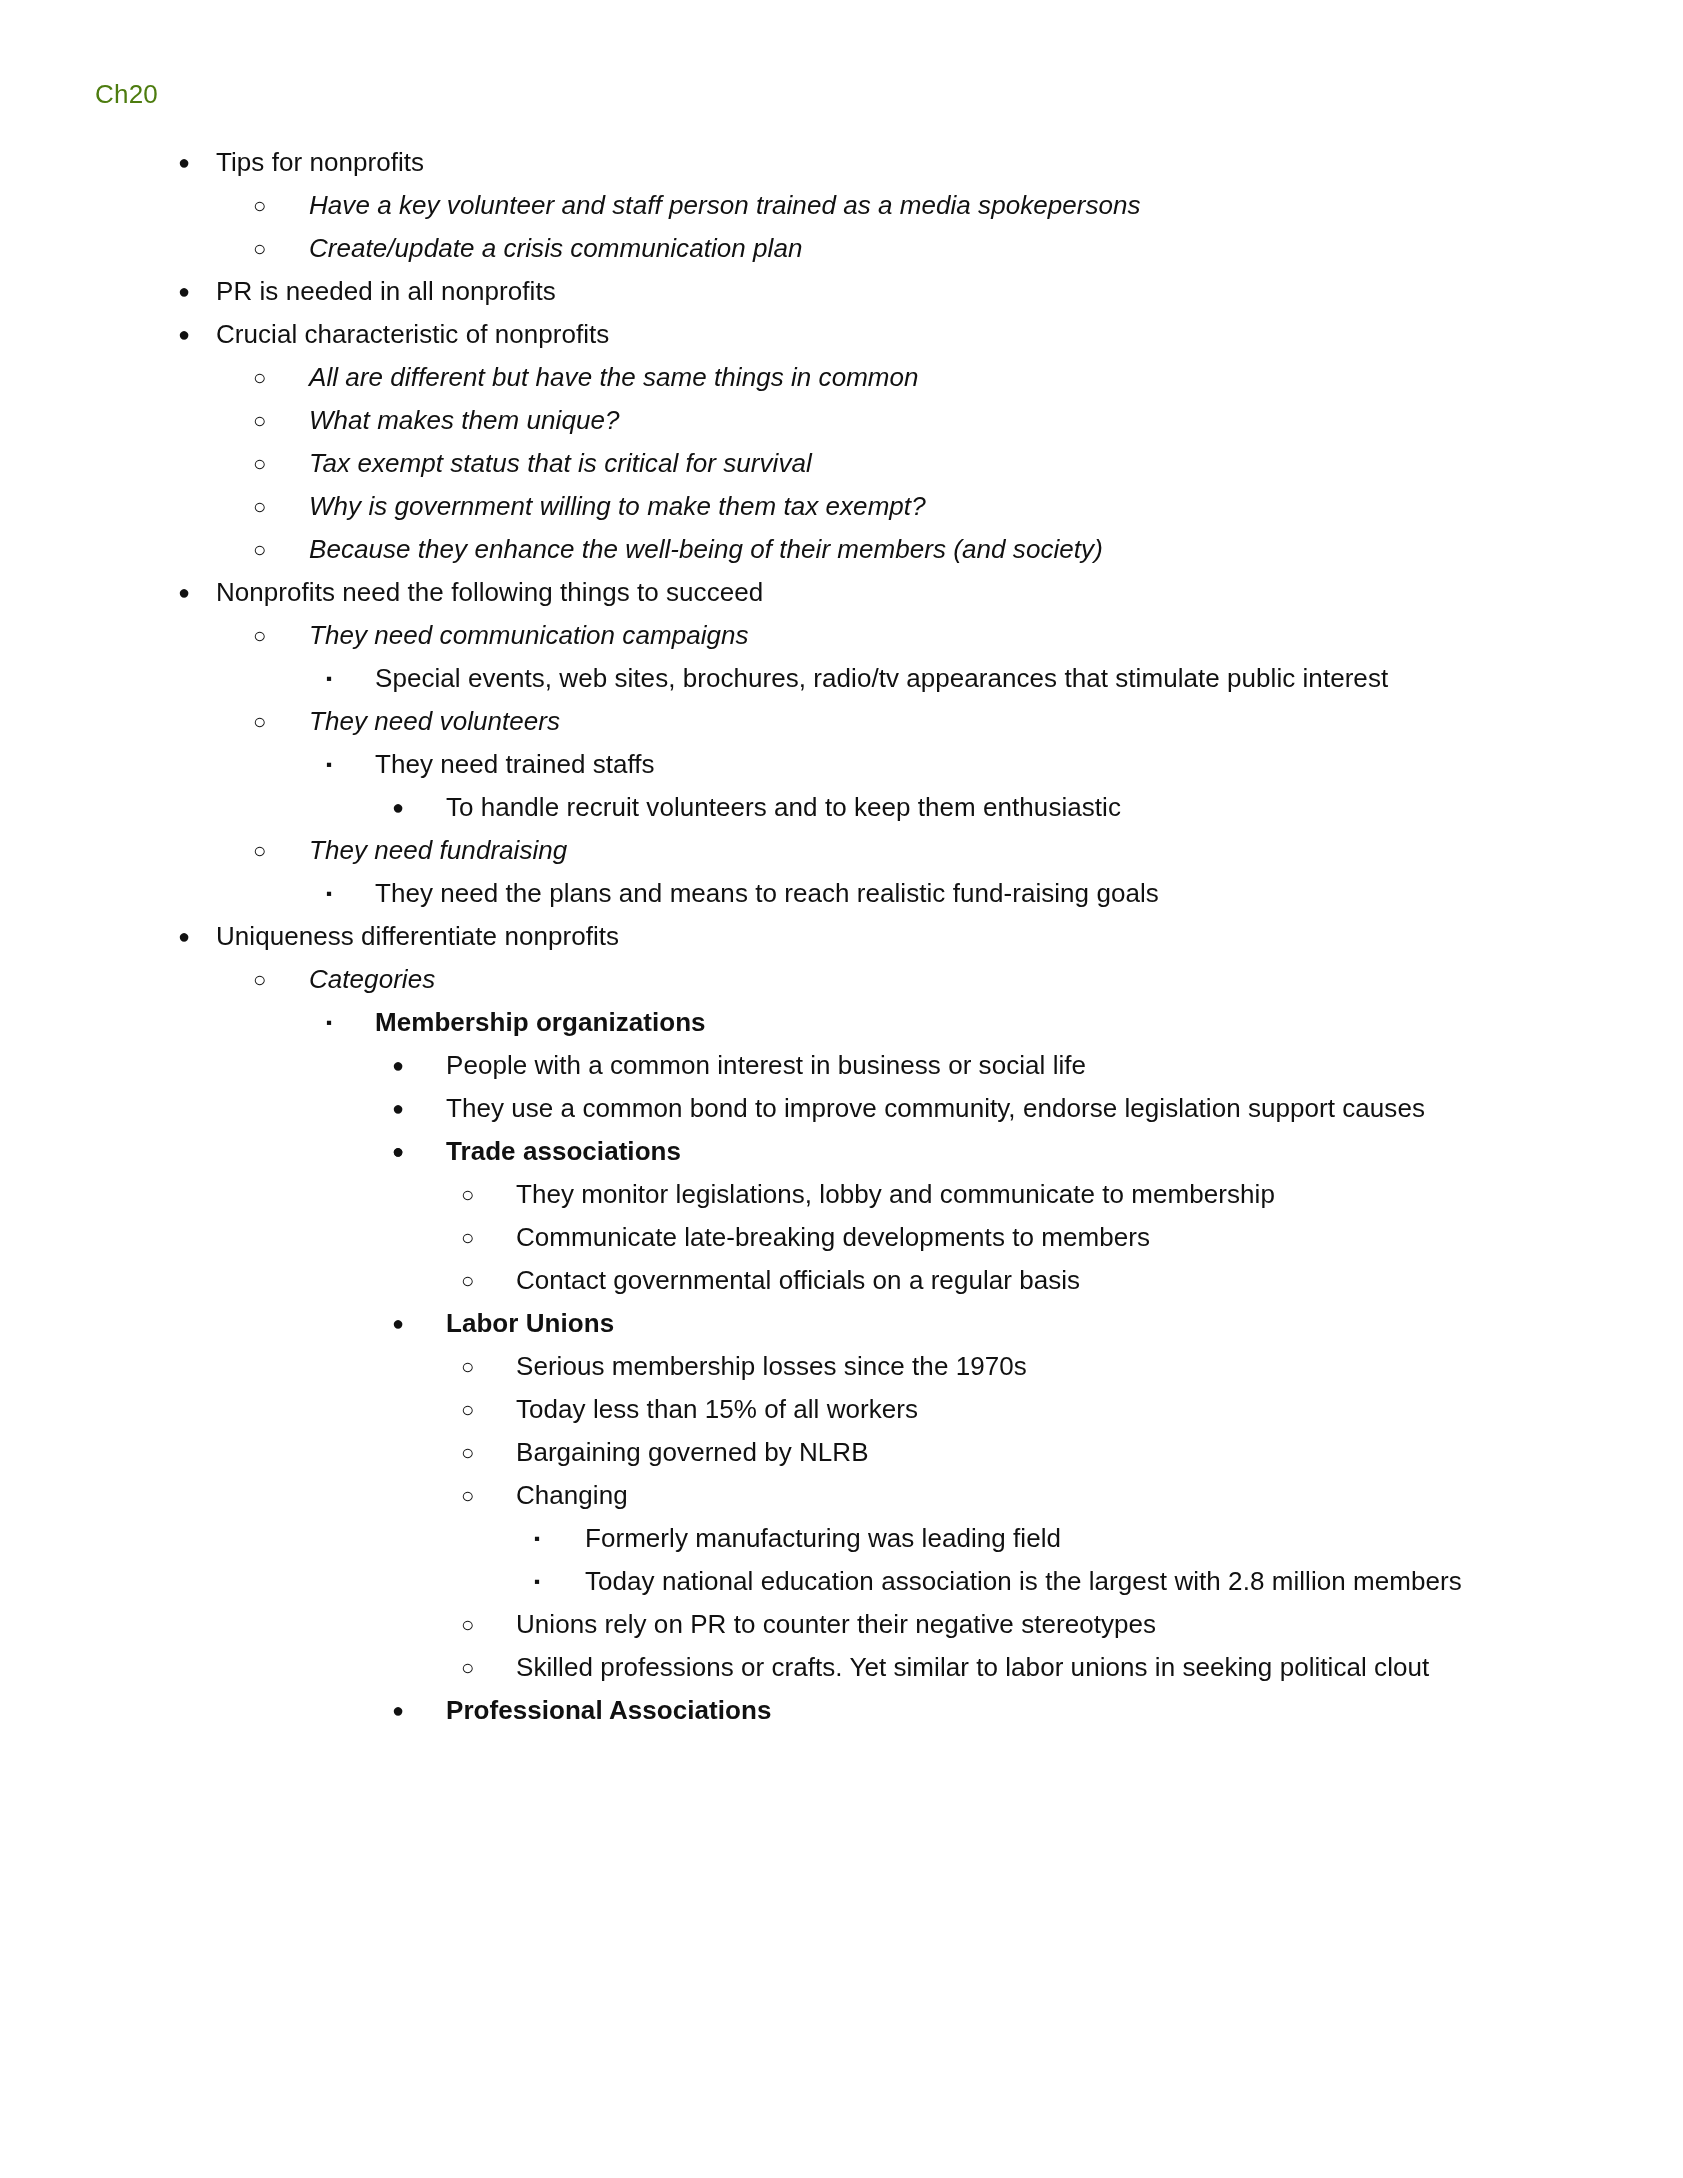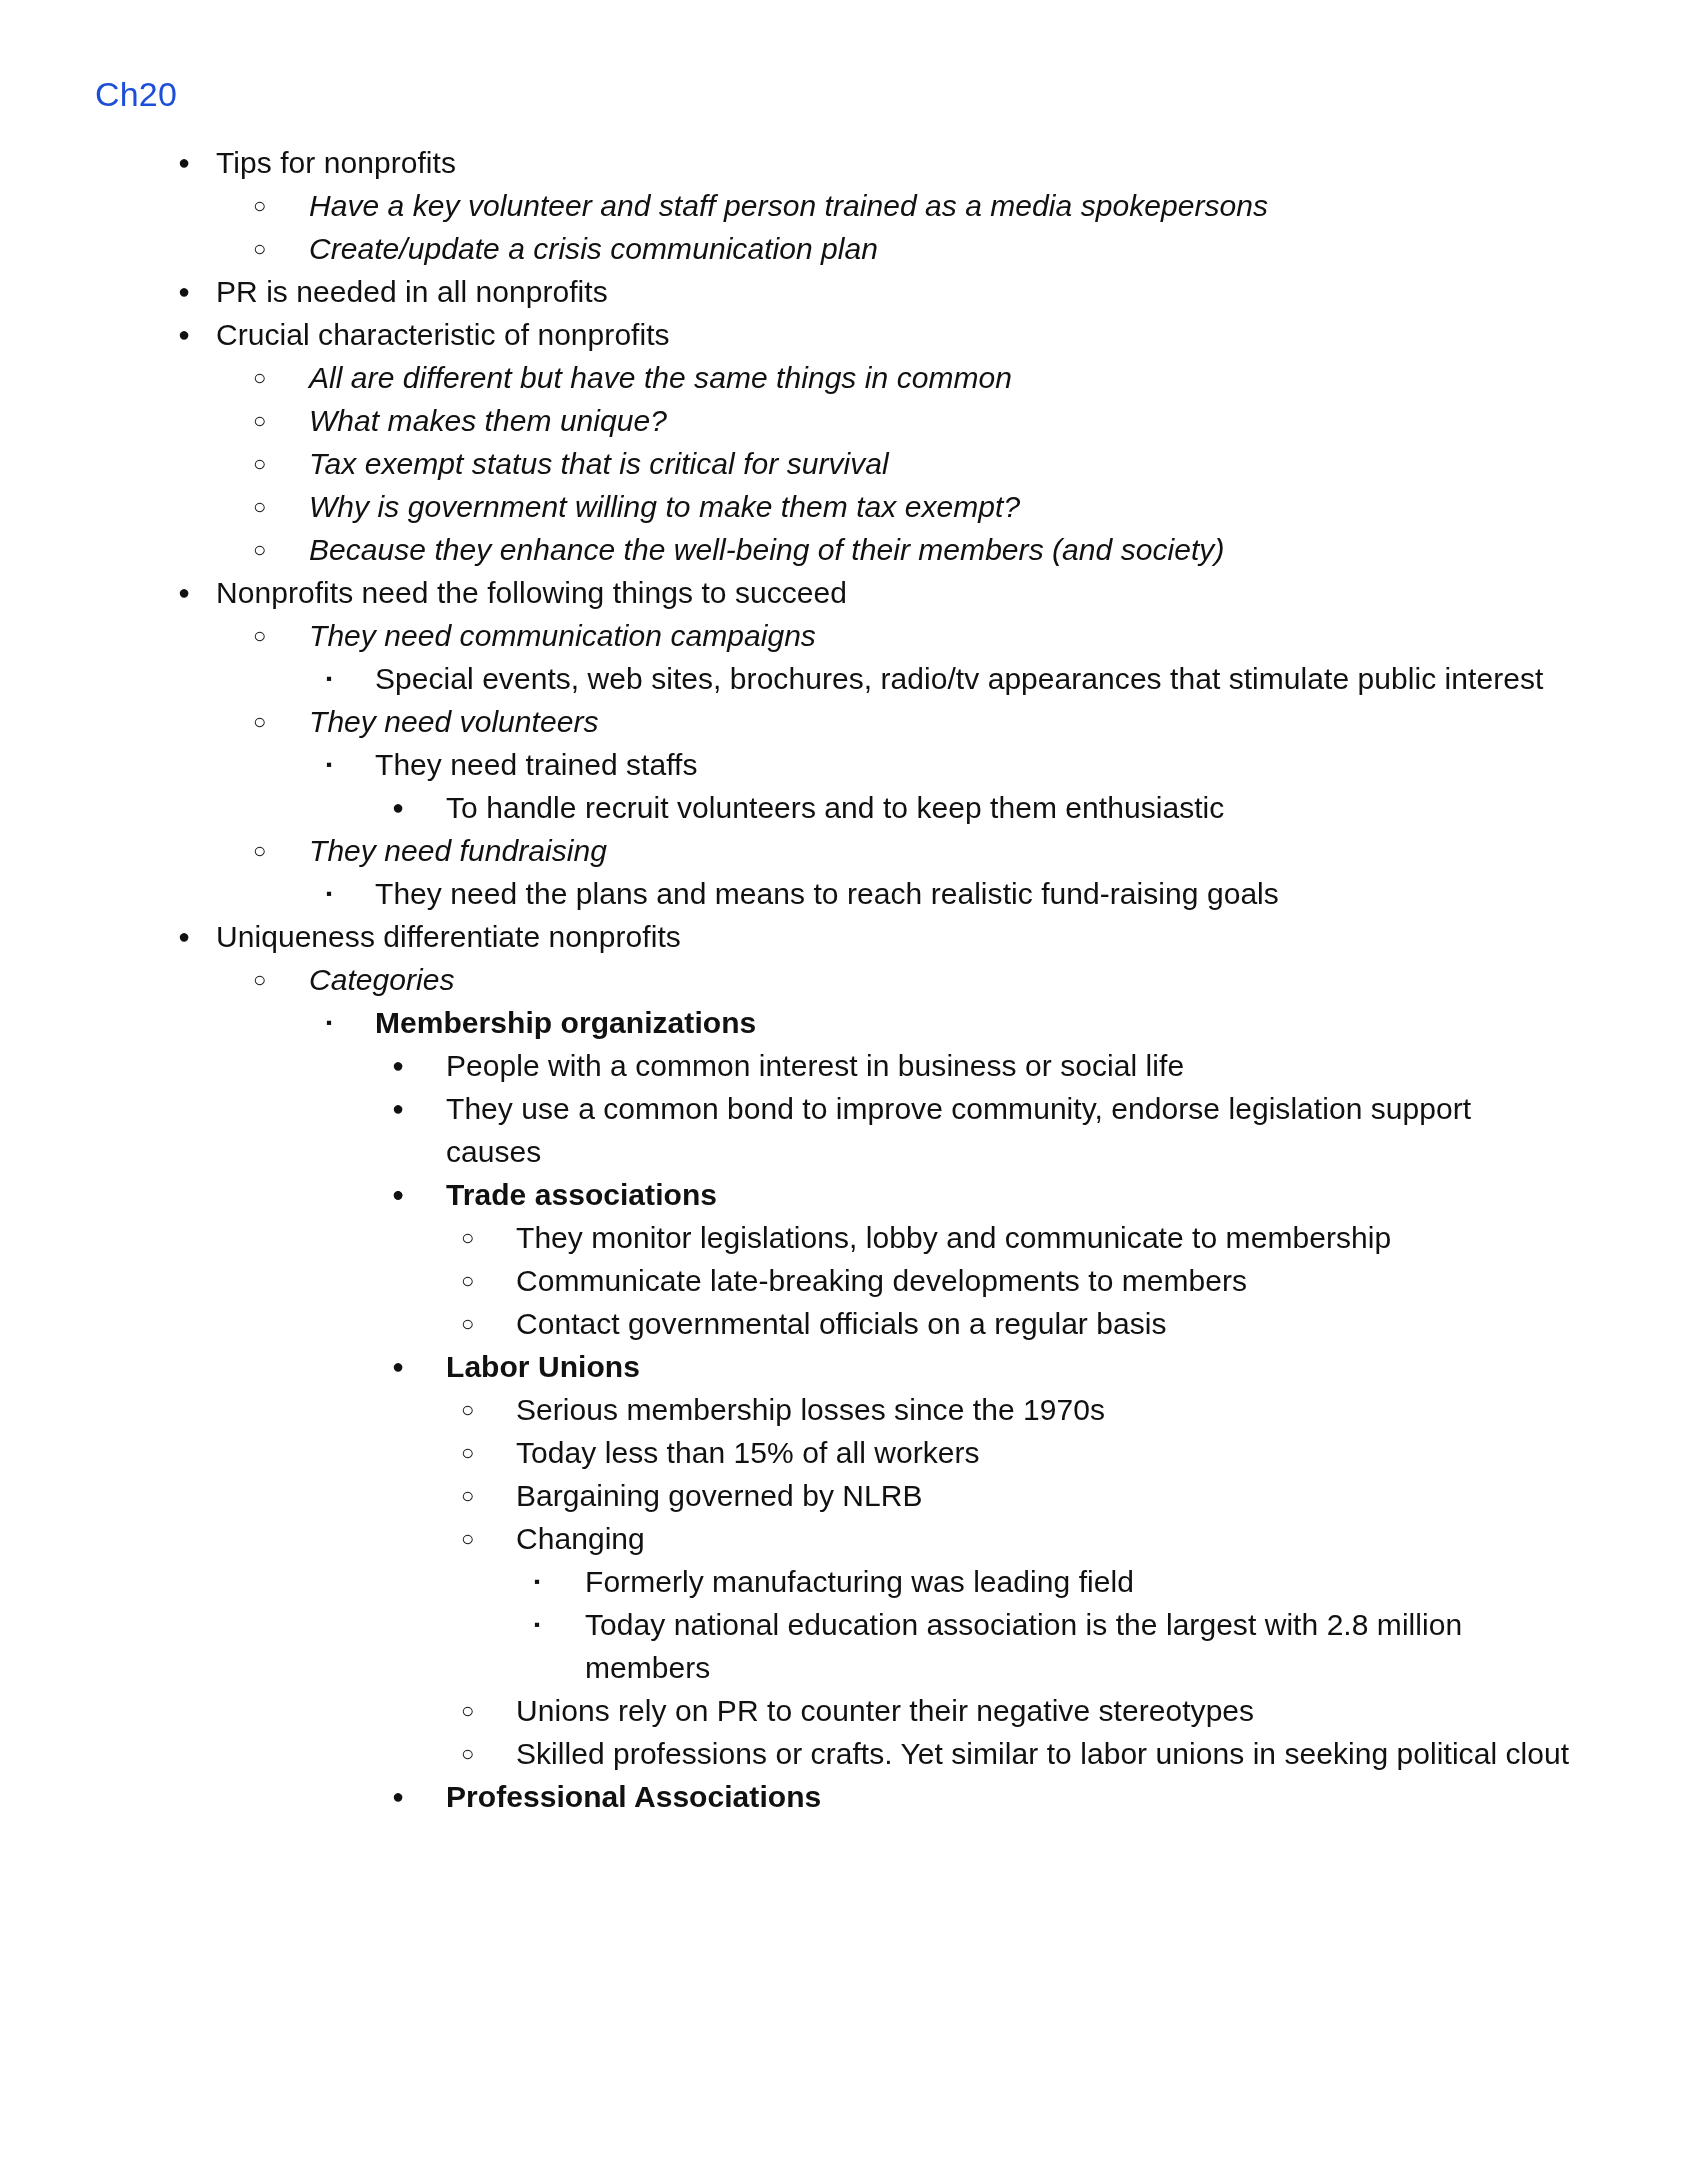--- a/index.html
+++ b/index.html
@@ -19,37 +19,37 @@
   .page {
     position: relative;
     width: 1683px;
     height: 2178px;
     background: #ffffff;
     box-sizing: border-box;
     padding: 77px 109px 0 95px;
   }
 
   .doc-header {
-    font-size: 34px;
+    font-size: 26px;
     line-height: 34px;
     letter-spacing: 0.2px;
-    color: #1d4ed8;
+    color: #4d7c0f;
     margin: 0 0 30px 0;
   }
 
   .outline {
     margin: 0;
     padding: 0;
     list-style: none;
   }
 
   .oitem {
     position: relative;
     display: block;
-    font-size: 30px;
+    font-size: 26px;
     line-height: 43px;
     letter-spacing: 0.05px;
     color: #111;
     margin: 0 0 0 0;
     padding: 0 0 0 0;
     box-sizing: border-box;
   }
 
   .oitem > .marker {
     position: absolute;

